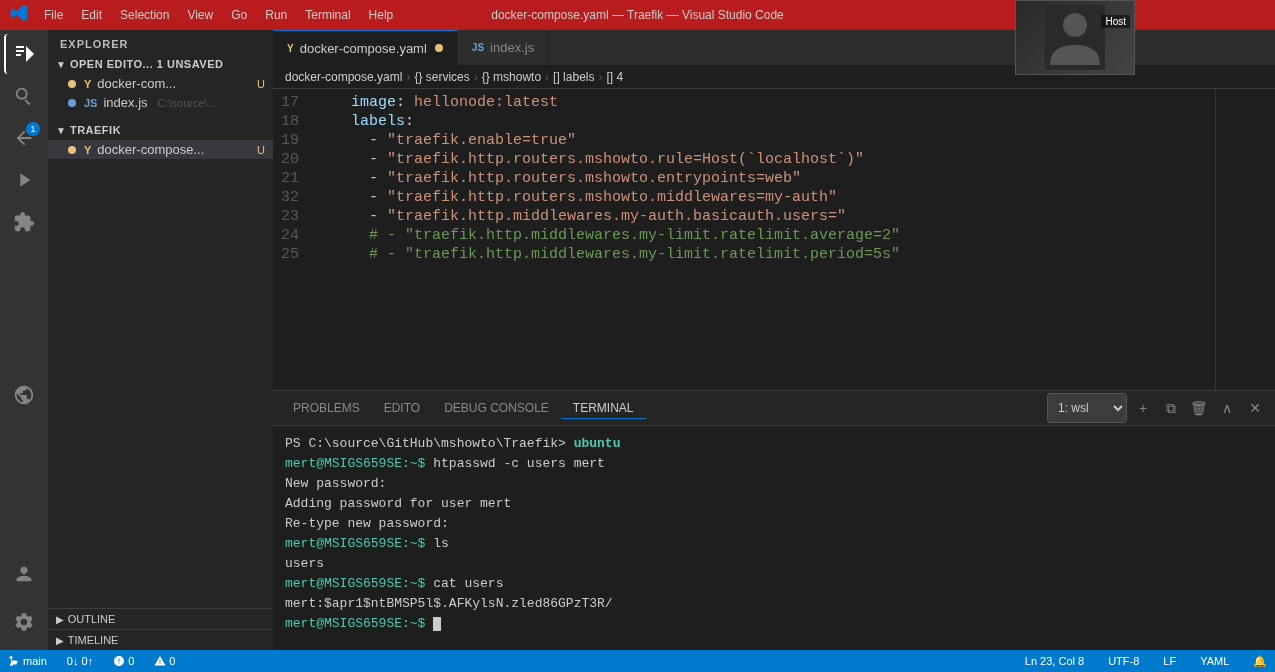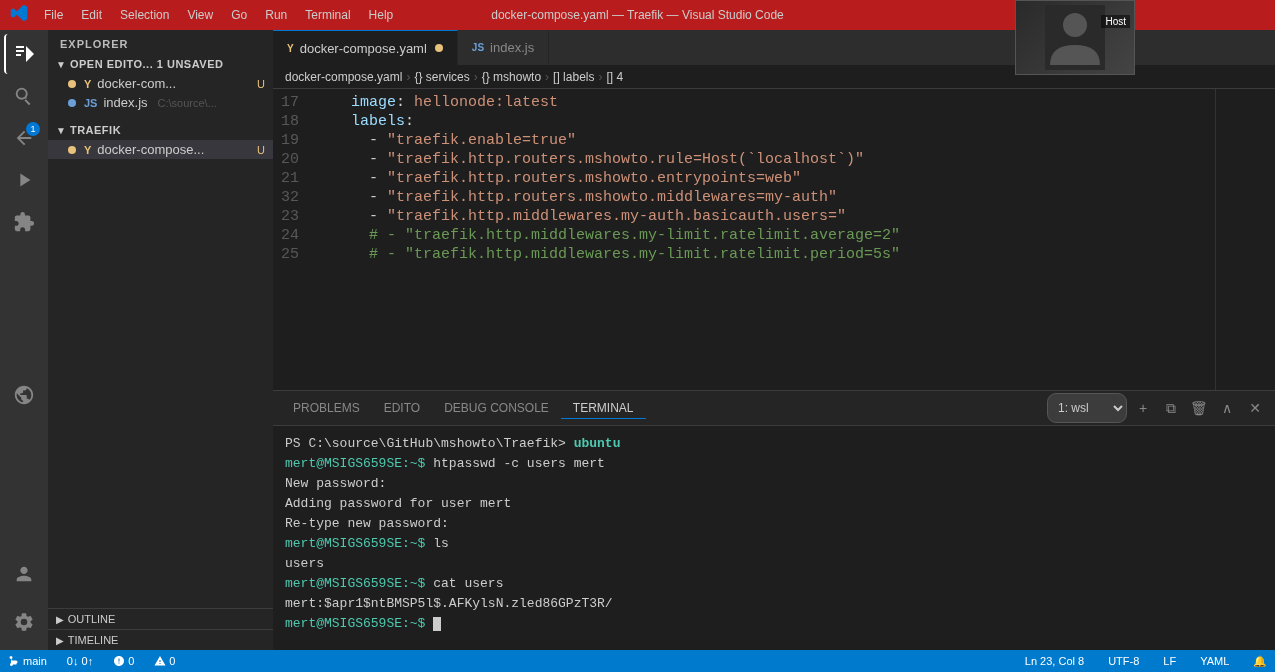--- a/index.html
+++ b/index.html
@@ -354,21 +354,21 @@
       cursor: pointer;
       border-radius: 3px;
     }
     .terminal-dropdown {
       background: #3c3c3c;
       color: #ccc;
       border: 1px solid #555;
       font-size: 12px;
       padding: 6px 6px;
       cursor: pointer;
-      border-radius: 9px;
+      border-radius: 3px;
       min-width: 80px;
     }
 
     
     .terminal-body {
       flex: 1;
       overflow: auto;
       padding: 8px 12px;
       font-family: 'Consolas', 'Courier New', monospace;
       font-size: 13px;

